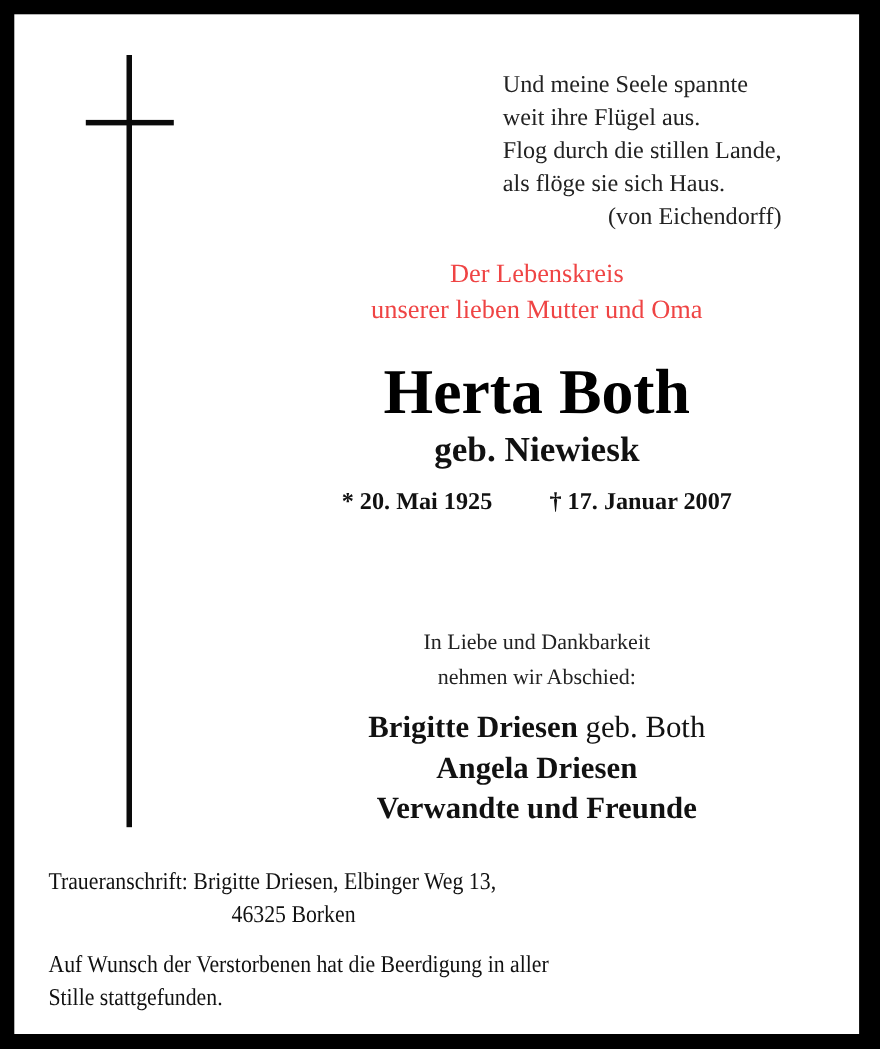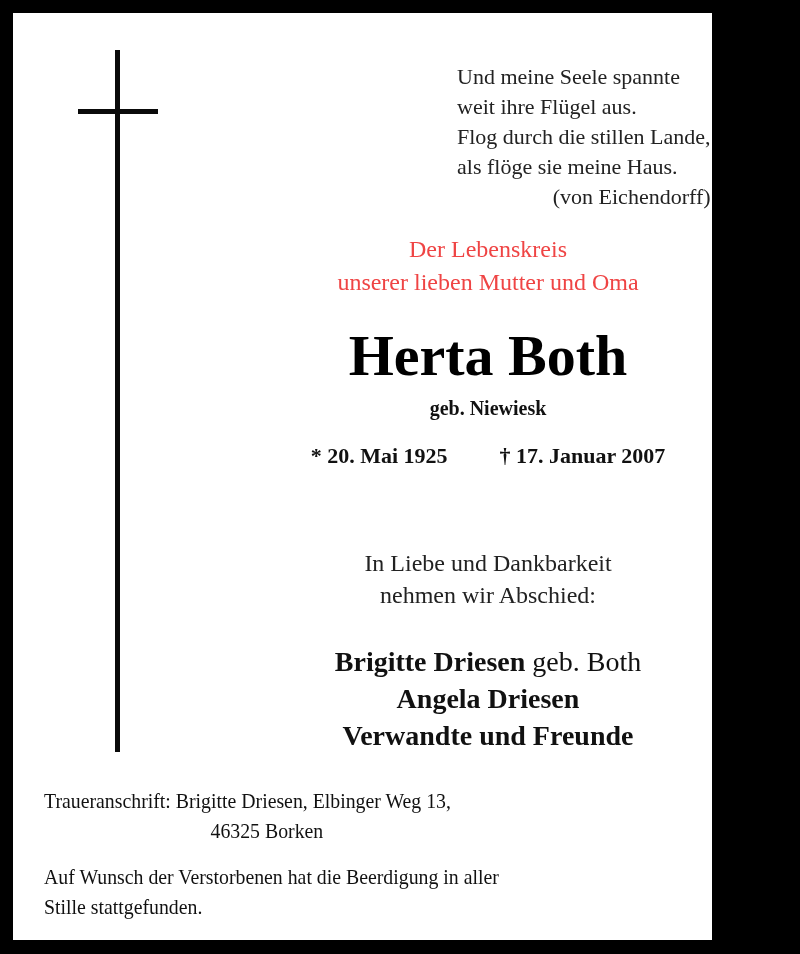--- a/index.html
+++ b/index.html
@@ -1,38 +1,38 @@
 <!DOCTYPE html>
 <html><head>
   <meta charset="utf-8">
   <style>
     html, body { margin: 0; padding: 0; }
     body {
       width: 800px; height: 954px; background: #000; position: relative; overflow: hidden;
       font-family: "Liberation Serif", "DejaVu Serif", serif; color: #111;
     }
     .card {
-      position: absolute; left: 13px; top: 13px; width: 699px; height: 927px;
+      position: absolute; left: 13px; top: 13px; width: 768px; height: 927px;
       background: #fff;
     }
     .cross-v { position: absolute; left: 102px; top: 37px; width: 5px; height: 702px; background: #0a0a0a; }
     .cross-h { position: absolute; left: 65px; top: 96px; width: 80px; height: 5px; background: #0a0a0a; }
     .poem {
       position: absolute; left: 444px; top: 49px; font-size: 22px; line-height: 30px; color: #222;
     }
     .poem .line { display: block; white-space: nowrap; }
     .poem .author { display: block; text-align: right; padding-right: 0; white-space: nowrap; }
     .center { position: absolute; left: 200px; width: 550px; text-align: center; white-space: nowrap; }
     .intro { top: 220px; font-size: 24px; line-height: 33px; color: #ef4444; }
     .name { top: 306px; font-size: 58px; font-weight: bold; line-height: 74px; color: #000; }
-    .maiden { top: 378px; font-size: 20px; font-weight: bold; line-height: 34px; }
+    .maiden { top: 378px; font-size: 32px; font-weight: bold; line-height: 34px; }
     .dates { top: 426px; font-size: 22px; font-weight: bold; line-height: 34px; }
     .dates .birth { margin-right: 52px; }
     .closed { top: 492px; font-size: 24px; line-height: 34px; color: #222; }
-    .farewell { top: 534px; font-size: 24px; line-height: 32px; color: #222; }
+    .farewell { top: 555px; font-size: 20px; line-height: 32px; color: #222; }
     .mourners { top: 630px; font-size: 28px; line-height: 37px; }
     .mourners .b { font-weight: bold; }
     .mourners .n { font-weight: normal; }
     .address {
       position: absolute; left: 44px; top: 786px; font-size: 22px; line-height: 30px; color: #111;
       font-family: "Liberation Serif", serif; transform: scaleX(0.9); transform-origin: left top;
     }
     .address .label { display: inline-block; }
     .address .cont { display: block; padding-left: 185px; }
     .note {
@@ -44,21 +44,21 @@
 <body>
 
 <div class="card">
   <div class="cross-v"></div>
   <div class="cross-h"></div>
 
   <div class="poem">
     <span class="line">Und meine Seele spannte</span>
     <span class="line">weit ihre Flügel aus.</span>
     <span class="line">Flog durch die stillen Lande,</span>
-    <span class="line">als flöge sie meine Haus.</span>
+    <span class="line">als flöge sie sich Haus.</span>
     <span class="author">(von Eichendorff)</span>
   </div>
 
   <div class="center intro">
     <div>Der Lebenskreis</div>
     <div>unserer lieben Mutter und Oma</div>
   </div>
 
   <div class="center name">Herta Both</div>
   <div class="center maiden">geb. Niewiesk</div>

